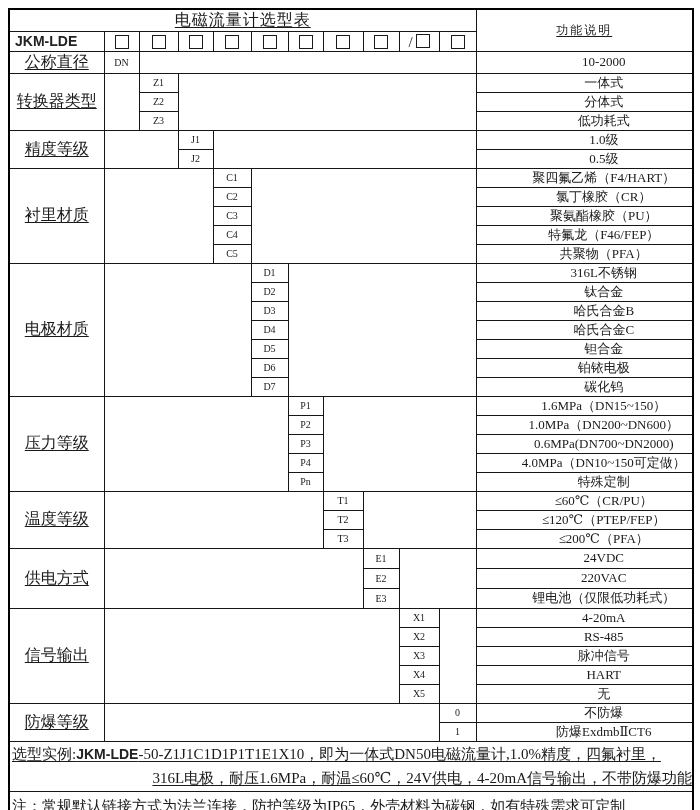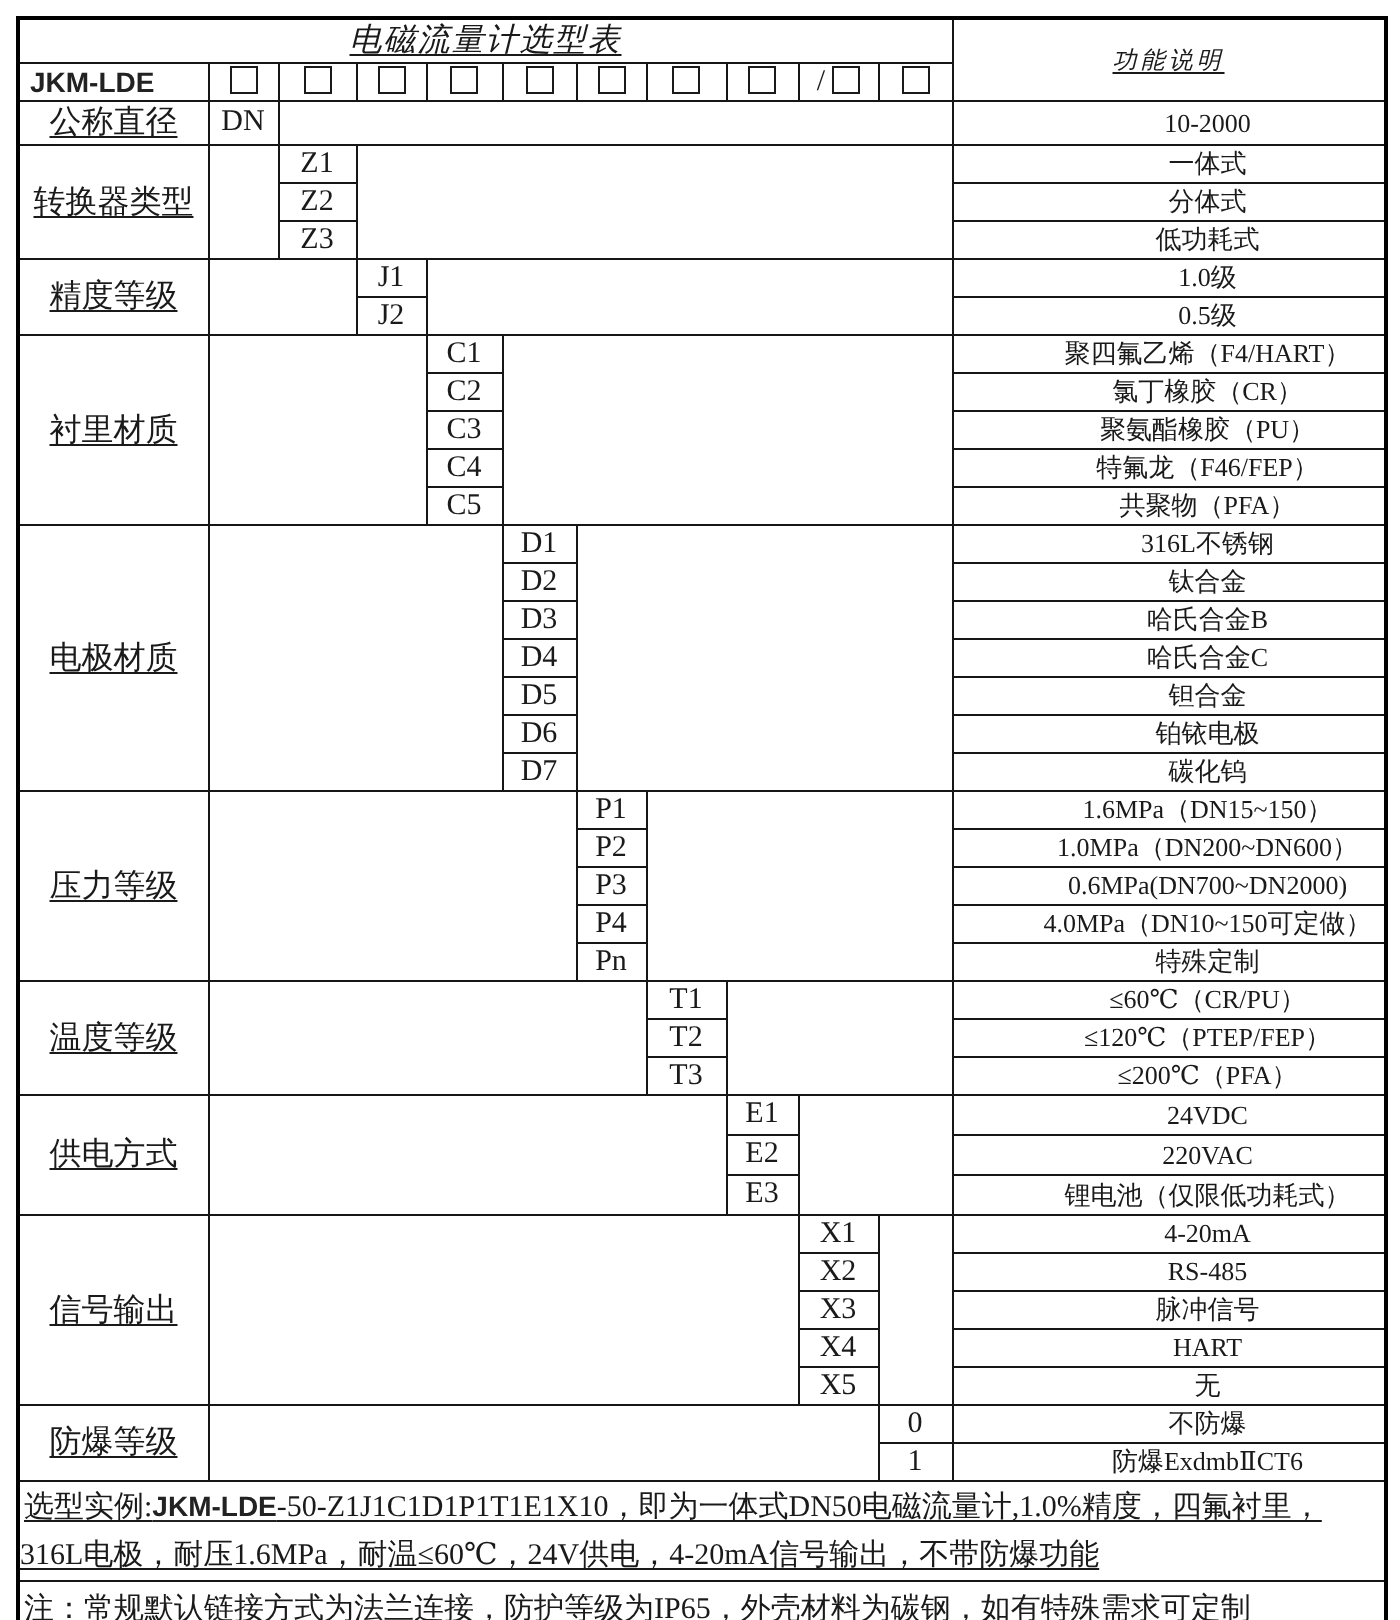--- a/index.html
+++ b/index.html
@@ -19,51 +19,51 @@
   }
   td{
     border:1px solid #161616;
     padding:0;
     text-align:center;
     vertical-align:middle;
     overflow:hidden;
     white-space:nowrap;
   }
   tr{height:19px;}
-  tr.r-header{height:18px;font-style:italic;}
+  tr.r-header{height:18px;}
   tr.r-model{height:17px;}
   tr.h20{height:20px;}
   tr.h18{height:18px;}
   tr.r-example{height:50px;}
   tr.r-note{height:30px;}
 
   .u{text-decoration:underline;text-decoration-thickness:1px;text-underline-offset:2px;}
 
   td.title{font-size:16px;letter-spacing:1px;}
   td.func{font-size:12px;letter-spacing:2px;}
   td.model-label{
     font-family:"Liberation Sans","DejaVu Sans",sans-serif;
     font-weight:bold;font-size:14px;color:#222;
     text-align:left;padding-left:5px;letter-spacing:0px;
   }
   td.cat{font-size:16px;font-family:Liberation Mono, monospace;}
-  td.code{font-size:15px;}
+  td.code{font-size:10px;}
   td.desc{font-size:13px;padding-left:39px;}
   td.spacer{background:#fff;}
 
   .cb{
     display:inline-block;width:12px;height:12px;
     border:1px solid #1a1a1a;background:#fff;
     vertical-align:middle;margin-top:-2px;
   }
   .slash{font-size:15px;margin-right:3px;vertical-align:middle;}
 
   td.example-cell{text-align:left;font-size:15px;}
   .ex-line1{line-height:24px;padding-left:2px;}
-  .ex-line2{line-height:24px;text-align:left;}
+  .ex-line2{line-height:24px;text-align:right;}
   .ex-model{
     font-family:"Liberation Sans","DejaVu Sans",sans-serif;
     font-weight:bold;color:#222;font-size:14px;
   }
   td.note-cell{text-align:left;font-size:15px;padding-left:2px;line-height:28px;}
 </style>
 </head>
 <body>
 
 <div class="wrap">

